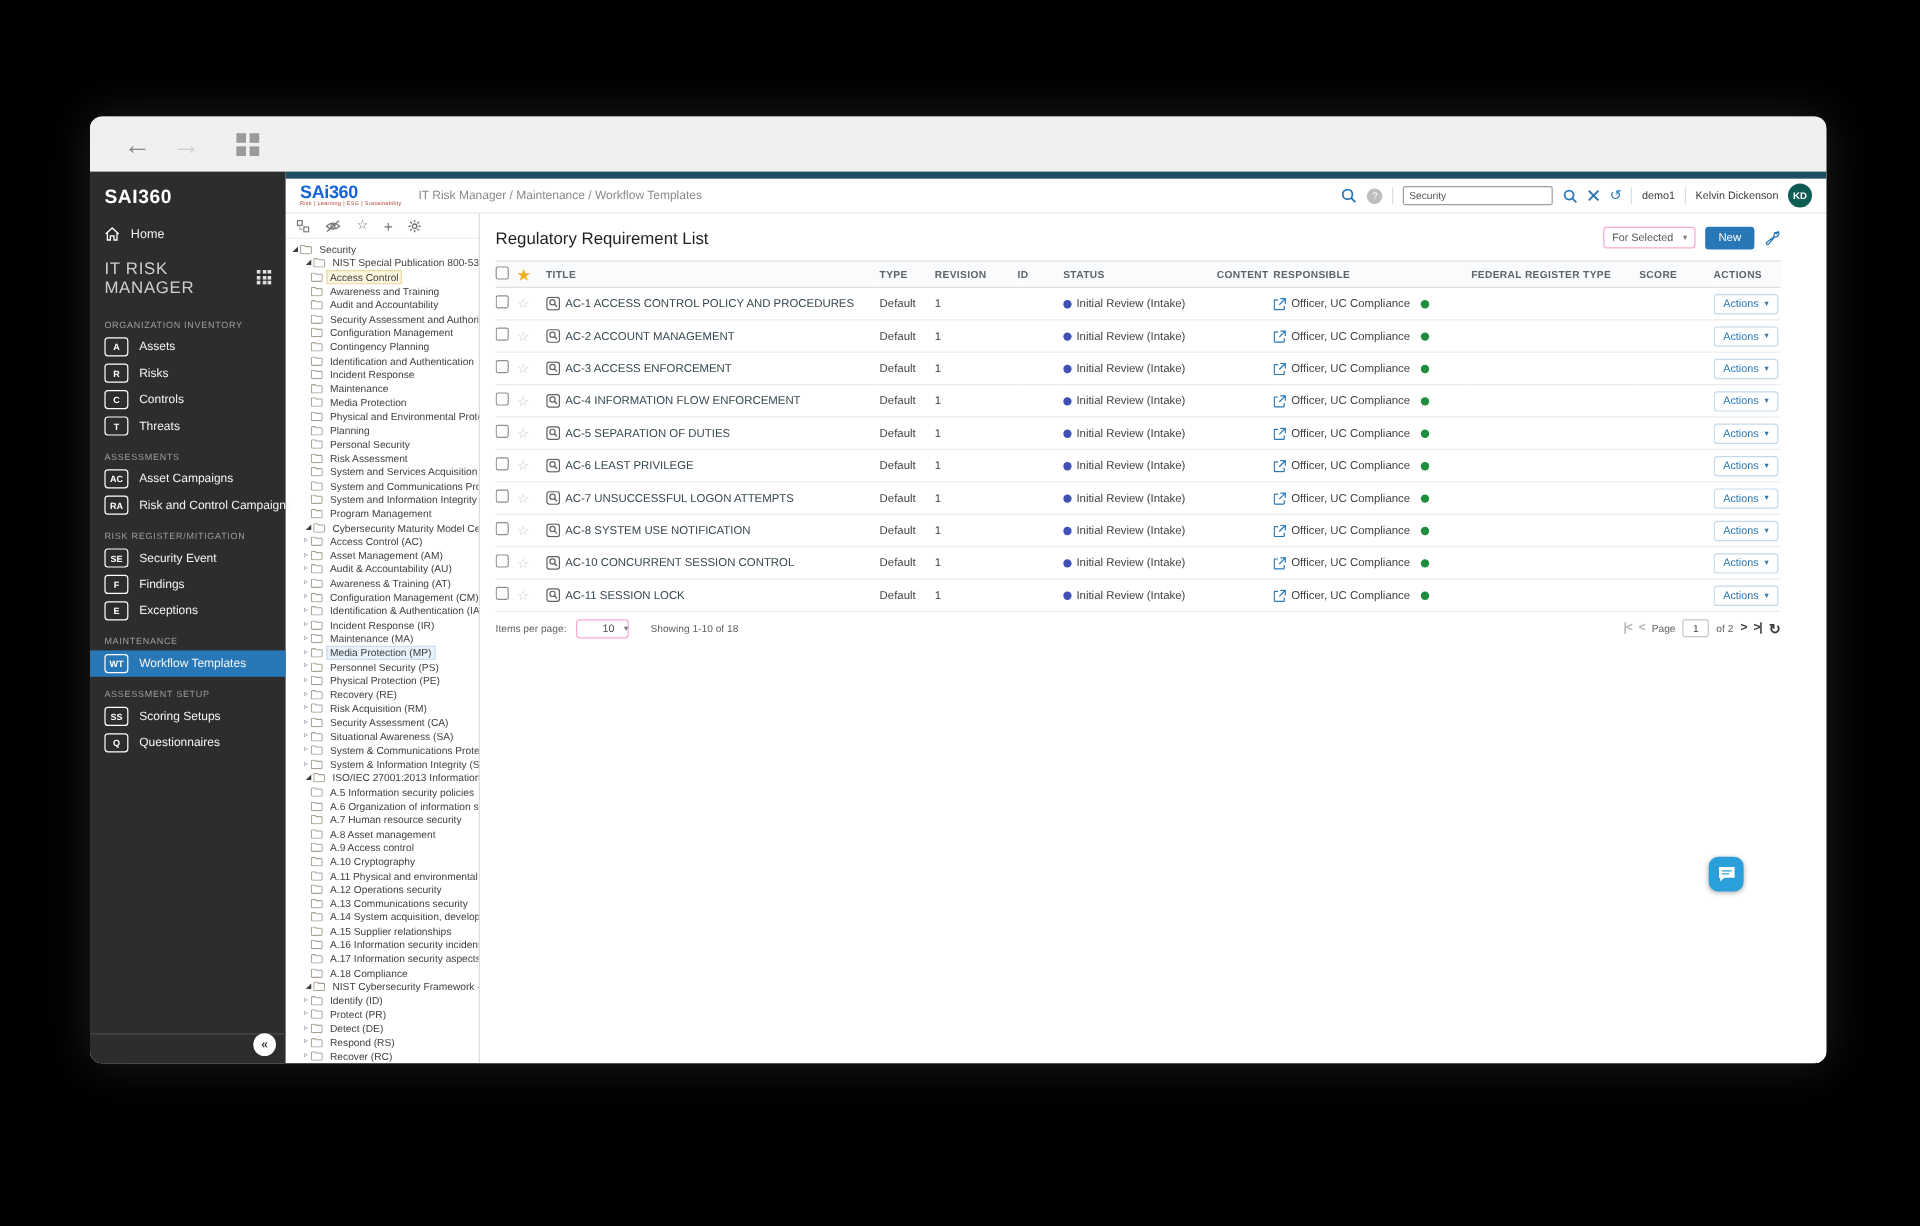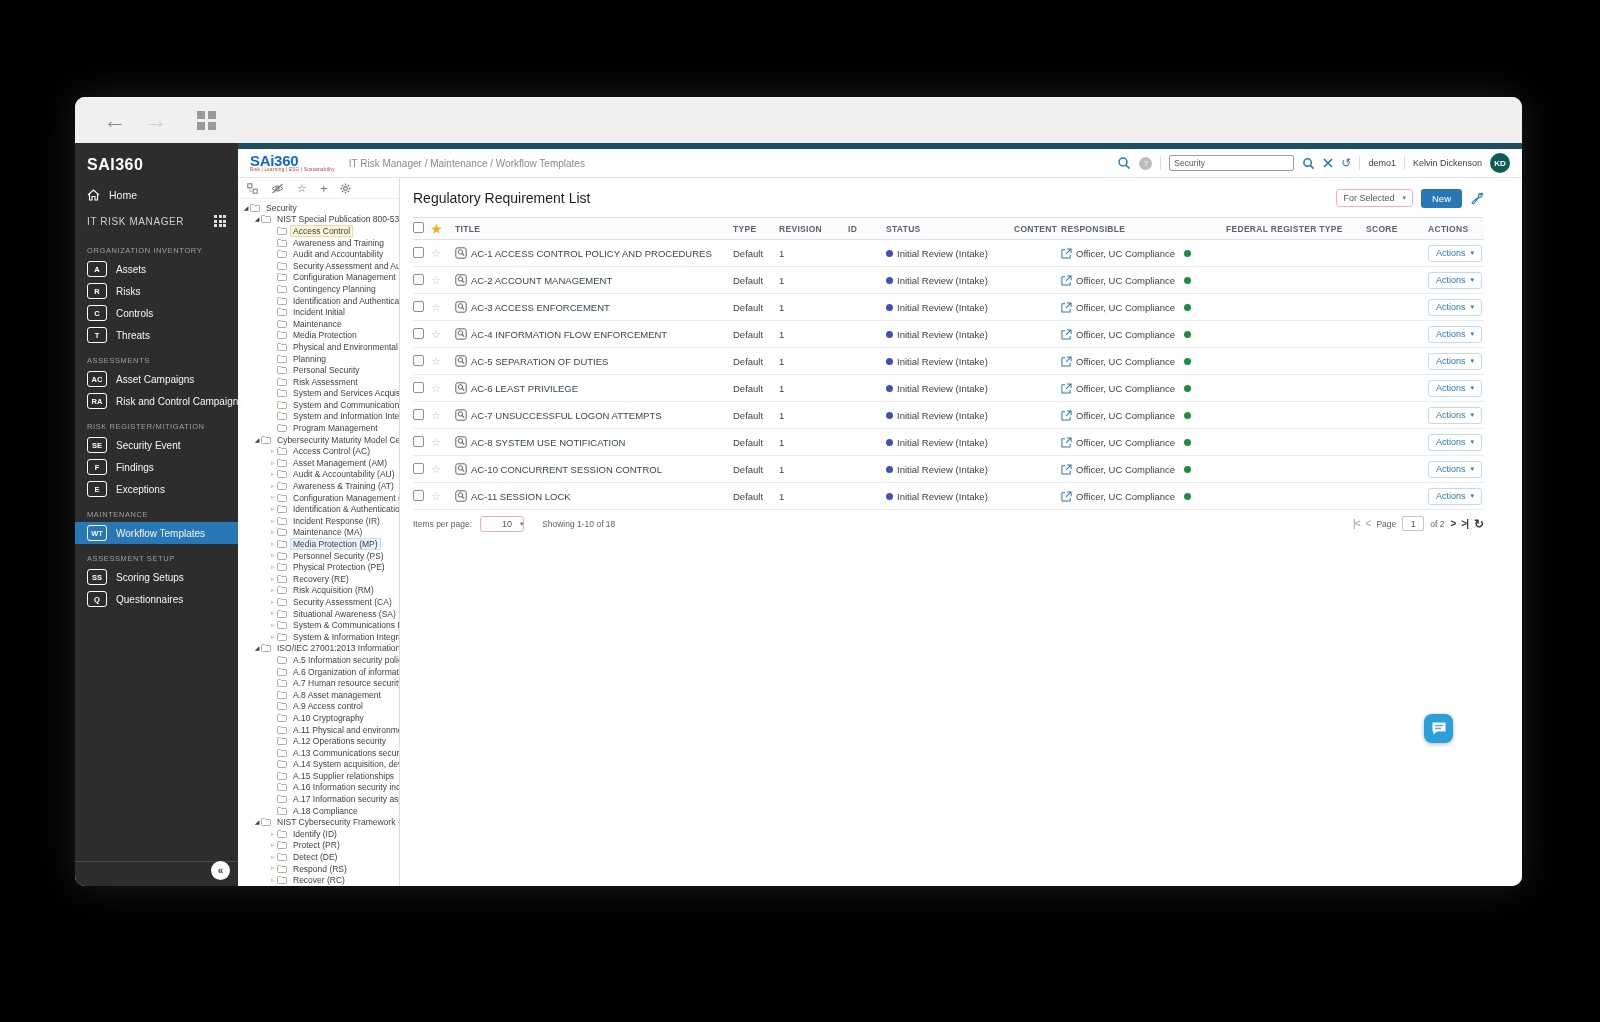--- a/index.html
+++ b/index.html
@@ -17,21 +17,21 @@
   .grid4 span { width:8px; height:8px; background:#9a9a9a; }
 
   .body-row { display:flex; height:743px; }
 
   
   .sidebar { width:163px; background:#2d2d2d; color:#eee; flex:none; position:relative; }
   .sb-logo { font-size:16px; font-weight:bold; letter-spacing:.5px; color:#fff; padding:13px 12px 10px 12px; }
   .sb-row { display:flex; align-items:center; gap:9px; padding:5px 12px; }
   .sb-home-label { font-size:10.5px; color:#f0f0f0; }
   .sb-module { display:flex; align-items:center; justify-content:space-between; padding:9px 12px; }
-  .sb-module-label { font-size:10px; letter-spacing:.6px; color:#cfcfcf; }
+  .sb-module-label { font-size:14px; letter-spacing:.6px; color:#cfcfcf; }
   .waffle { display:grid; grid-template-columns:3px 3px 3px; grid-gap:1.5px; }
   .waffle span { width:3px; height:3px; background:#e0e0e0; }
   .sb-heading { font-size:7.5px; letter-spacing:.6px; color:#9e9e9e; padding:10px 12px 3px 12px; }
   .sb-item { display:flex; align-items:center; gap:9px; padding:4px 12px; height:22px; cursor:pointer; }
   .sb-item.selected { background:#2878b7; }
   .abbr-box { min-width:20px; height:16px; border:1.5px solid #fff; border-radius:3px;
               display:flex; align-items:center; justify-content:center;
               font-size:7.5px; font-weight:bold; color:#fff; padding:0 2px; flex:none; }
   .sb-label { font-size:10px; color:#f5f5f5; white-space:nowrap; }
   .sb-bottom { position:absolute; left:0; right:0; bottom:24px; border-top:1px solid #4a4a4a; }
@@ -69,21 +69,21 @@
   .tree-scroll { flex:1; overflow:hidden; padding-top:3px; }
   .tree-item { display:flex; align-items:center; height:11.6px; font-size:8.5px; color:#3f3f3f; white-space:nowrap; overflow:hidden; cursor:pointer; }
   .tree-item .arrow { width:8px; flex:none; font-size:6px; color:#3c3c3c; text-align:center; line-height:1; }
   .tree-item.closed .arrow { font-size:6.5px; color:#8a8a8a; }
   .tree-item.open .arrow::before { content:"◢"; }
   .tree-item.closed .arrow::before { content:"▹"; }
   .tree-item .f-ic { flex:none; margin-right:3px; display:flex; }
   .tree-item .lbl { padding:0 2px; border:1px solid transparent; }
   .tree-item.hl-yellow .lbl { background:#fdf6dd; border-color:#ead9a6; }
   .tree-item.hl-blue .lbl { background:#e9f1fa; border-color:#c9dcf0; }
-  .lvl0 { padding-left:4px; } .lvl1 { padding-left:15px; } .lvl2 { padding-left:31px; }
+  .lvl0 { padding-left:4px; } .lvl1 { padding-left:15px; } .lvl2 { padding-left:13px; }
 
   
   .main { flex:1; min-width:0; padding:9px 38px 0 13px; position:relative; background:#fff; }
   .title-row { display:flex; align-items:center; height:22px; }
   .page-title { font-size:14px; color:#1f1f1f; }
   .title-actions { margin-left:auto; display:flex; align-items:center; gap:8px; }
   .sel { display:inline-flex; align-items:center; justify-content:space-between; border:1px solid #f9a8d4; border-radius:3px;
          background:#fff; font-size:9px; color:#555; padding:3px 6px; gap:8px; }
   .sel .caret { font-size:7px; color:#757575; }
   .btn-new { background:#2878b7; color:#fff; border:none; border-radius:3px; font-size:9.5px; padding:4px 11px;
@@ -387,21 +387,21 @@
                 </span>
                 <span class="lbl">Identification and Authentication</span>
               </div>
               <div class="tree-item lvl2 leaf">
                 <span class="arrow"></span>
                 <span class="f-ic">
                   <svg width="10" height="8" viewBox="0 0 10 8">
                     <path d="M0.5 1.5 Q0.5 0.5 1.5 0.5 L3.5 0.5 L4.5 1.5 L8.8 1.5 Q9.5 1.5 9.5 2.3 L9.5 6.5 Q9.5 7.5 8.5 7.5 L1.5 7.5 Q0.5 7.5 0.5 6.5 Z" fill="none" stroke="#a8a296" stroke-width="0.9"></path>
                   </svg>
                 </span>
-                <span class="lbl">Incident Initial</span>
+                <span class="lbl">Incident Response</span>
               </div>
               <div class="tree-item lvl2 leaf">
                 <span class="arrow"></span>
                 <span class="f-ic">
                   <svg width="10" height="8" viewBox="0 0 10 8">
                     <path d="M0.5 1.5 Q0.5 0.5 1.5 0.5 L3.5 0.5 L4.5 1.5 L8.8 1.5 Q9.5 1.5 9.5 2.3 L9.5 6.5 Q9.5 7.5 8.5 7.5 L1.5 7.5 Q0.5 7.5 0.5 6.5 Z" fill="none" stroke="#a8a296" stroke-width="0.9"></path>
                   </svg>
                 </span>
                 <span class="lbl">Maintenance</span>
               </div>

